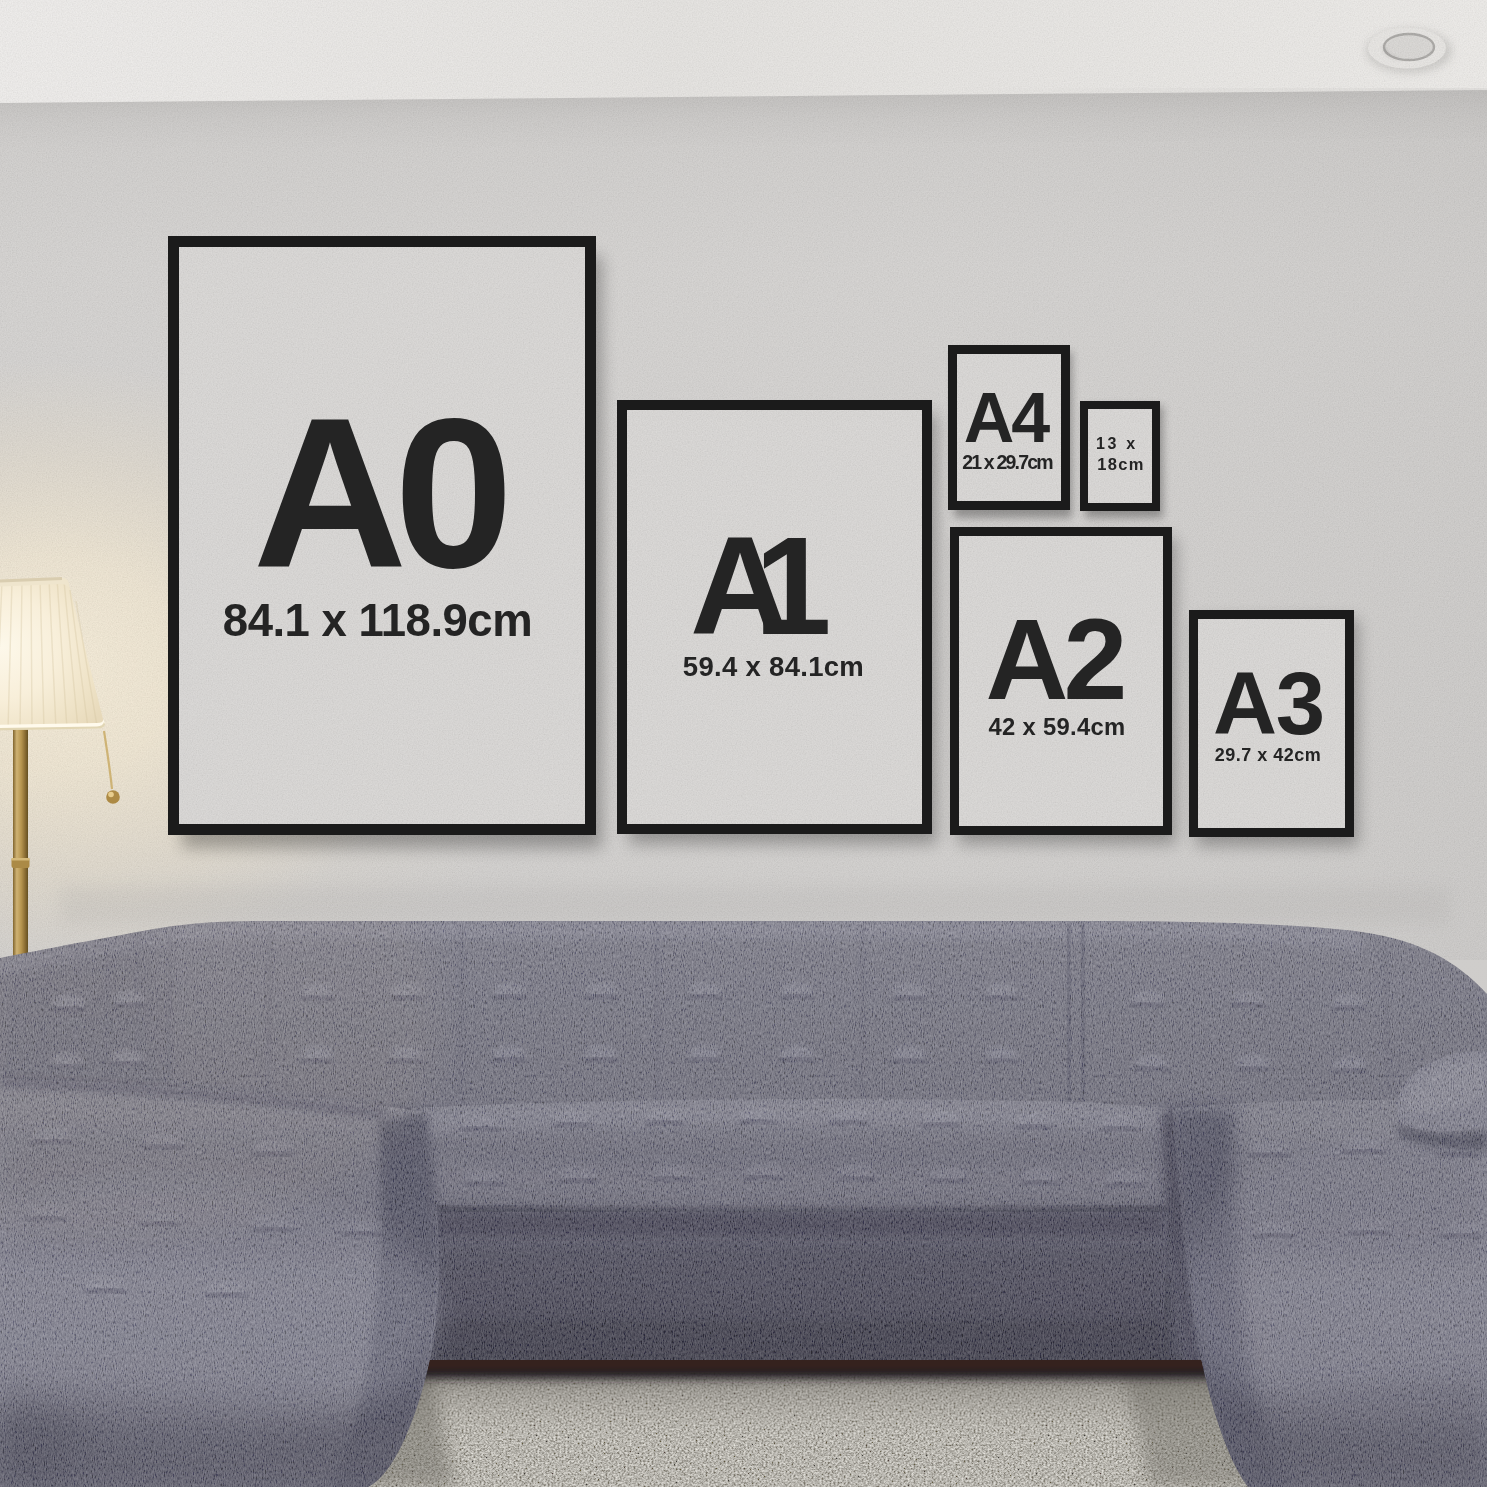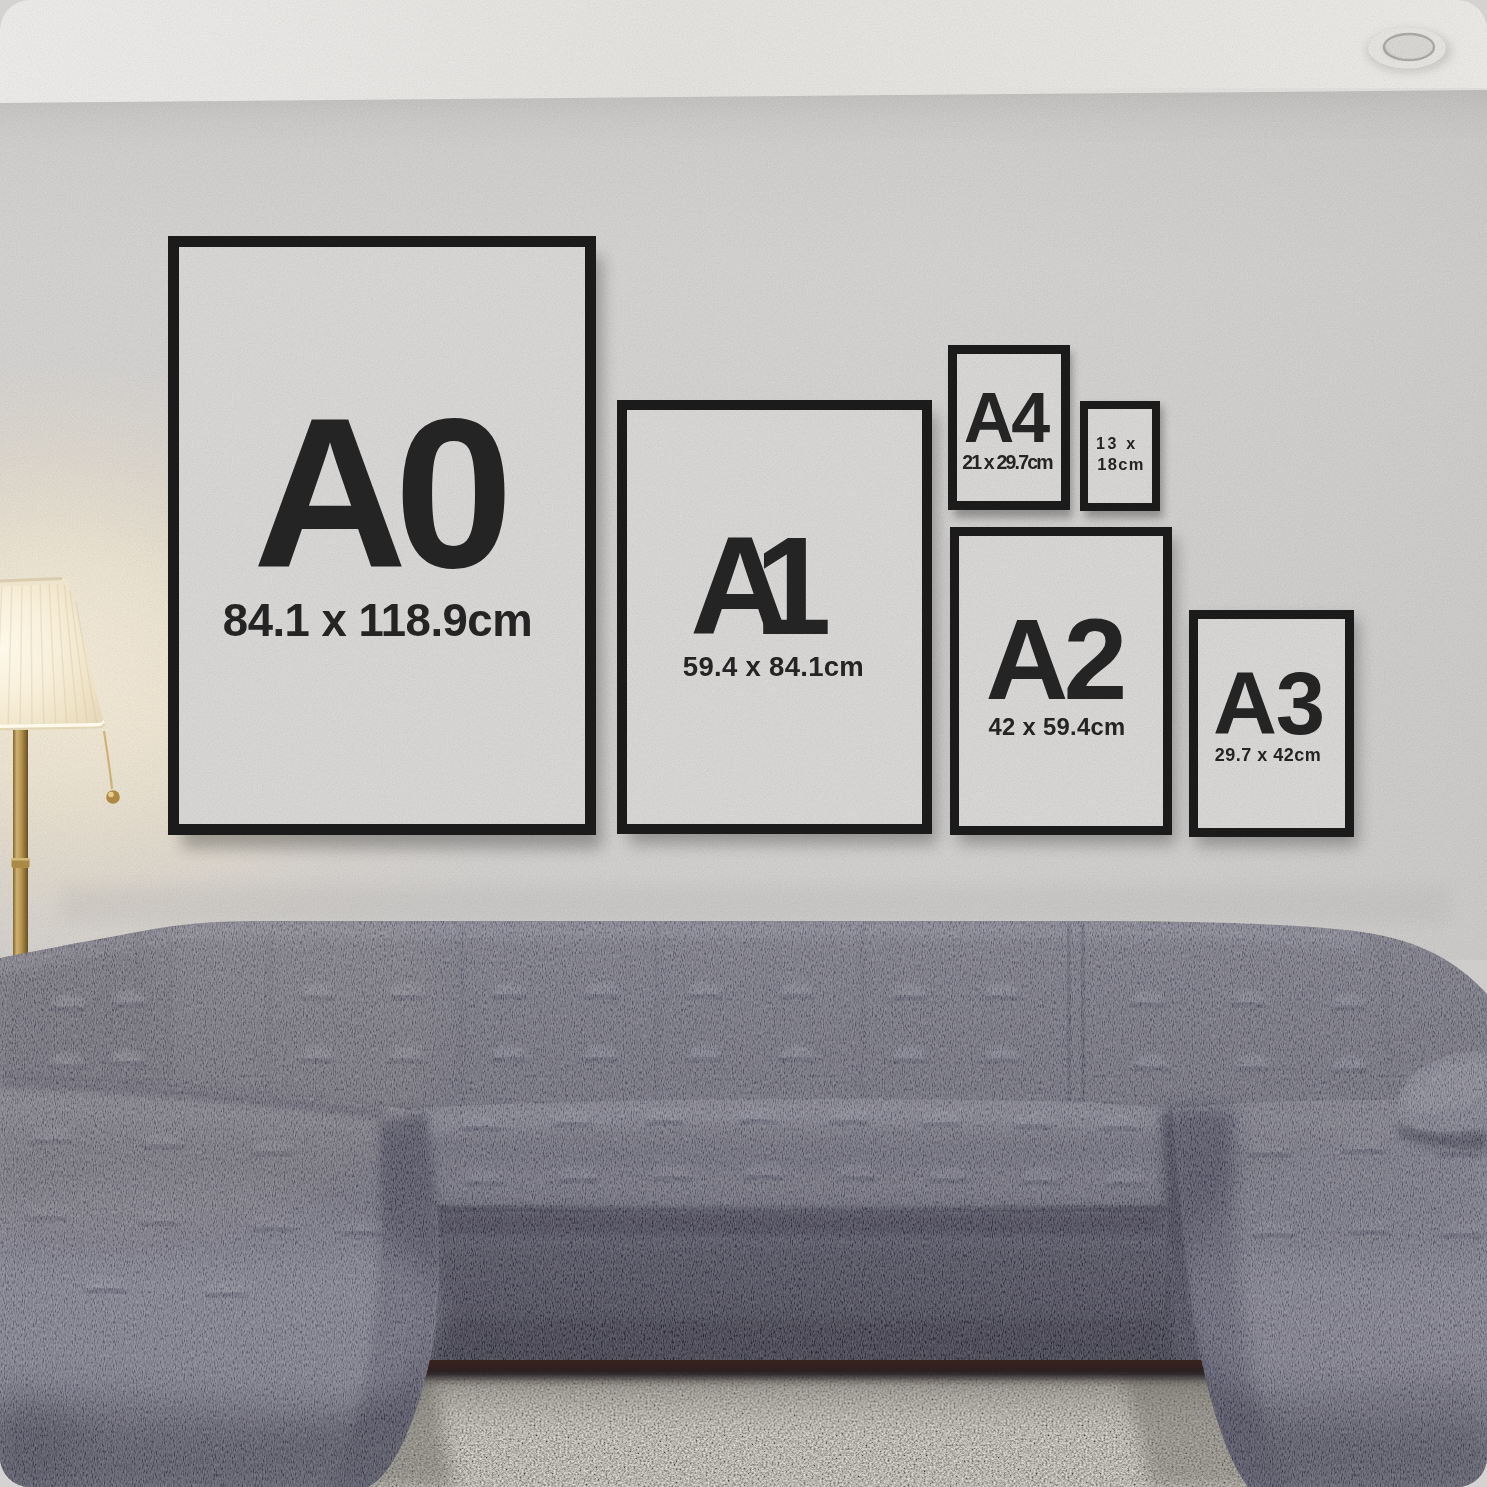--- a/index.html
+++ b/index.html
@@ -1,16 +1,16 @@
 <!DOCTYPE html>
 <html><head>
 <meta charset="utf-8">
 <style>
   html,body{margin:0;padding:0;background:#d5d3d1;}
-  .stage{position:relative;width:1487px;height:1487px;overflow:hidden;border-radius:30px;}
+  .stage{position:relative;width:1487px;height:1487px;overflow:hidden;}
   svg{display:block;}
   text{font-family:"Liberation Sans", sans-serif;font-weight:bold;fill:#242424;}
 </style>
 </head>
 <body>
 <div class="stage">
 <svg width="1487" height="1487" viewBox="0 0 1487 1487">
 <defs>
   <linearGradient id="wallG" x1="0" y1="0" x2="0" y2="1">
     <stop offset="0" stop-color="#cac8c6"></stop>

